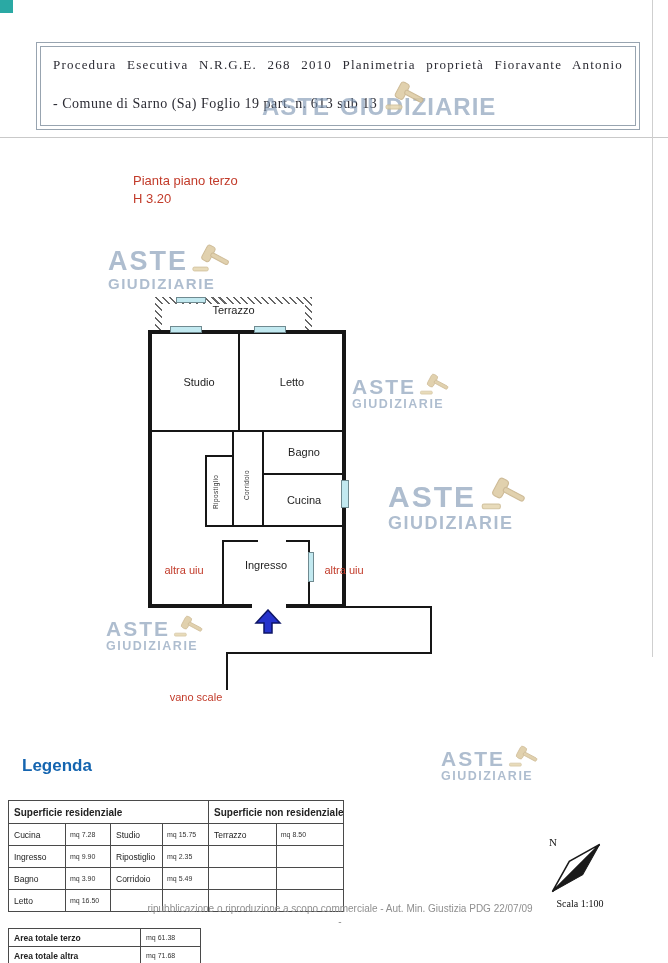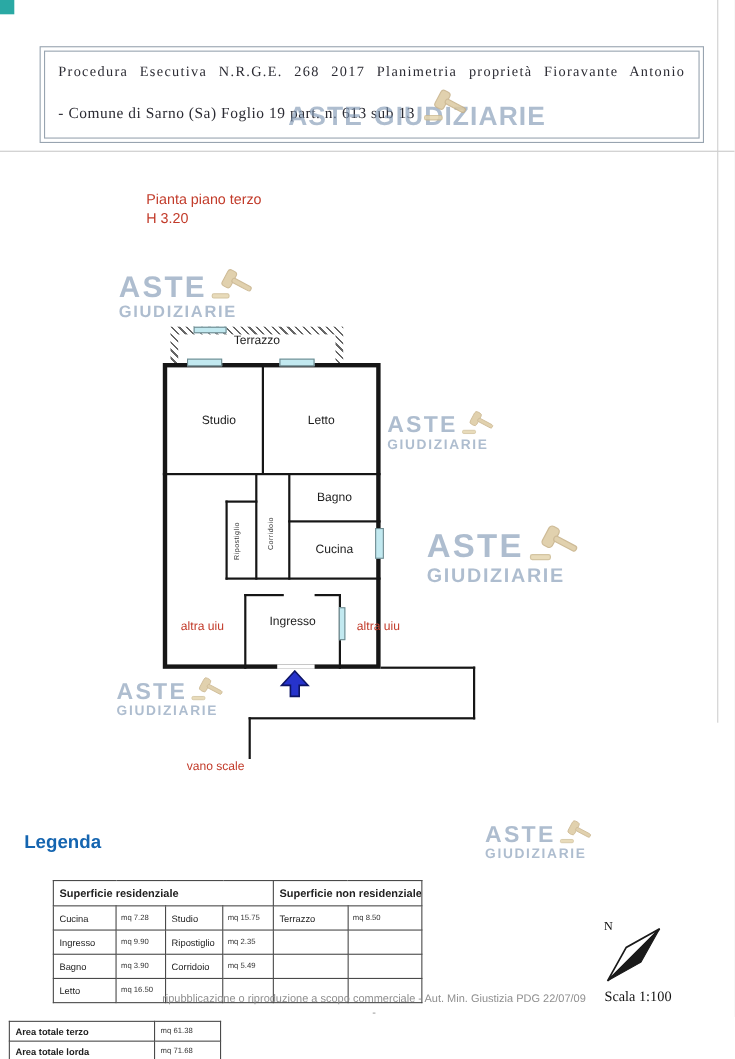--- a/index.html
+++ b/index.html
@@ -53,52 +53,52 @@
   .win{position:absolute;background:#c2e9f0;border:1px solid #6f8a90;box-sizing:border-box;z-index:4;}
   .room-label{position:absolute;font-size:11px;color:#1d1d1d;text-align:center;z-index:5;}
   .vlabel{position:absolute;writing-mode:vertical-rl;transform:rotate(180deg);
           font-size:6.5px;color:#333;letter-spacing:.4px;z-index:5;text-align:center;}
   .red-label{position:absolute;font-size:11px;color:#c23b2a;text-align:center;z-index:5;}
   .entry-arrow{position:absolute;left:254px;top:609px;z-index:5;}
 
   
   .legend-title{position:absolute;left:22px;top:756px;font-size:17px;font-weight:bold;color:#1565b0;z-index:3;}
   table.legend-table{position:absolute;left:8px;top:800px;border-collapse:collapse;z-index:4;background:#fff;
-                     table-layout:fixed;margin-left:40px;}
+                     table-layout:fixed;}
   table.legend-table td{border:1px solid #4a4a4a;padding:0 0 0 5px;height:21px;font-size:8.5px;color:#222;
                         overflow:hidden;white-space:nowrap;}
   table.legend-table td.head{font-weight:bold;font-size:10px;height:22px;}
   table.legend-table td.val{font-size:7px;color:#333;padding-left:4px;}
   table.totals-table{position:absolute;left:8px;top:928px;border-collapse:collapse;z-index:4;background:#fff;
                      table-layout:fixed;}
   table.totals-table td{border:1px solid #4a4a4a;padding:0 0 0 5px;height:17px;font-size:8.5px;
                         font-weight:bold;color:#222;white-space:nowrap;}
   table.totals-table td.val{font-weight:normal;font-size:7px;color:#333;}
 
   
   .disclaimer{position:absolute;left:120px;top:903px;width:440px;text-align:center;
               font-size:10px;color:#8f8f8f;line-height:1.25;z-index:5;}
   .compass{position:absolute;left:540px;top:832px;width:72px;height:72px;z-index:5;}
   .compass-n{position:absolute;left:549px;top:836px;font-size:11px;color:#111;z-index:6;
              font-family:"Liberation Serif", serif;}
-  .scala{position:absolute;left:532px;top:898px;width:96px;text-align:center;font-size:13px;color:#111;
+  .scala{position:absolute;left:532px;top:898px;width:96px;text-align:center;font-size:10px;color:#111;
          font-family:"Liberation Serif", serif;z-index:5;}
 </style>
 </head>
 <body>
 
 <div class="page">
 
   <div class="corner-mark"></div>
   <div class="scan-hline"></div>
   <div class="scan-vline"></div>
 
   <div class="header-box">
     <div class="header-inner">
-      <div class="header-line1">Procedura Esecutiva N.R.G.E. 268 2017 Planimetria proprietà Fioravante Antonio</div>
+      <div class="header-line1">Procedura Esecutiva N.R.G.E. 268 2010 Planimetria proprietà Fioravante Antonio</div>
       <div class="header-line2">- Comune di Sarno (Sa) Foglio 19 part. n. 613 sub 13</div>
     </div>
   </div>
 
   <div class="wm wm1">
     <div class="wm-row">
       <span class="wm-aste">ASTE</span>
       <span class="wm-aste" style="width:10px;"></span>
       <span class="wm-aste">GIUDIZIARIE</span>
     </div>
@@ -289,21 +289,21 @@
     <colgroup>
         <col style="width:132px">
         <col style="width:60px">
       </colgroup>
     <tbody>
         <tr>
       <td>Area totale terzo</td>
       <td class="val">mq 61.38</td>
     </tr>
     <tr>
-      <td>Area totale lorda</td>
+      <td>Area totale altra</td>
       <td class="val">mq 71.68</td>
     </tr>
   </tbody>
     </table>
 
 
   <div class="disclaimer">
     <div>ripubblicazione o riproduzione a scopo commerciale - Aut. Min. Giustizia PDG 22/07/09</div>
     <div>-</div>
   </div>

